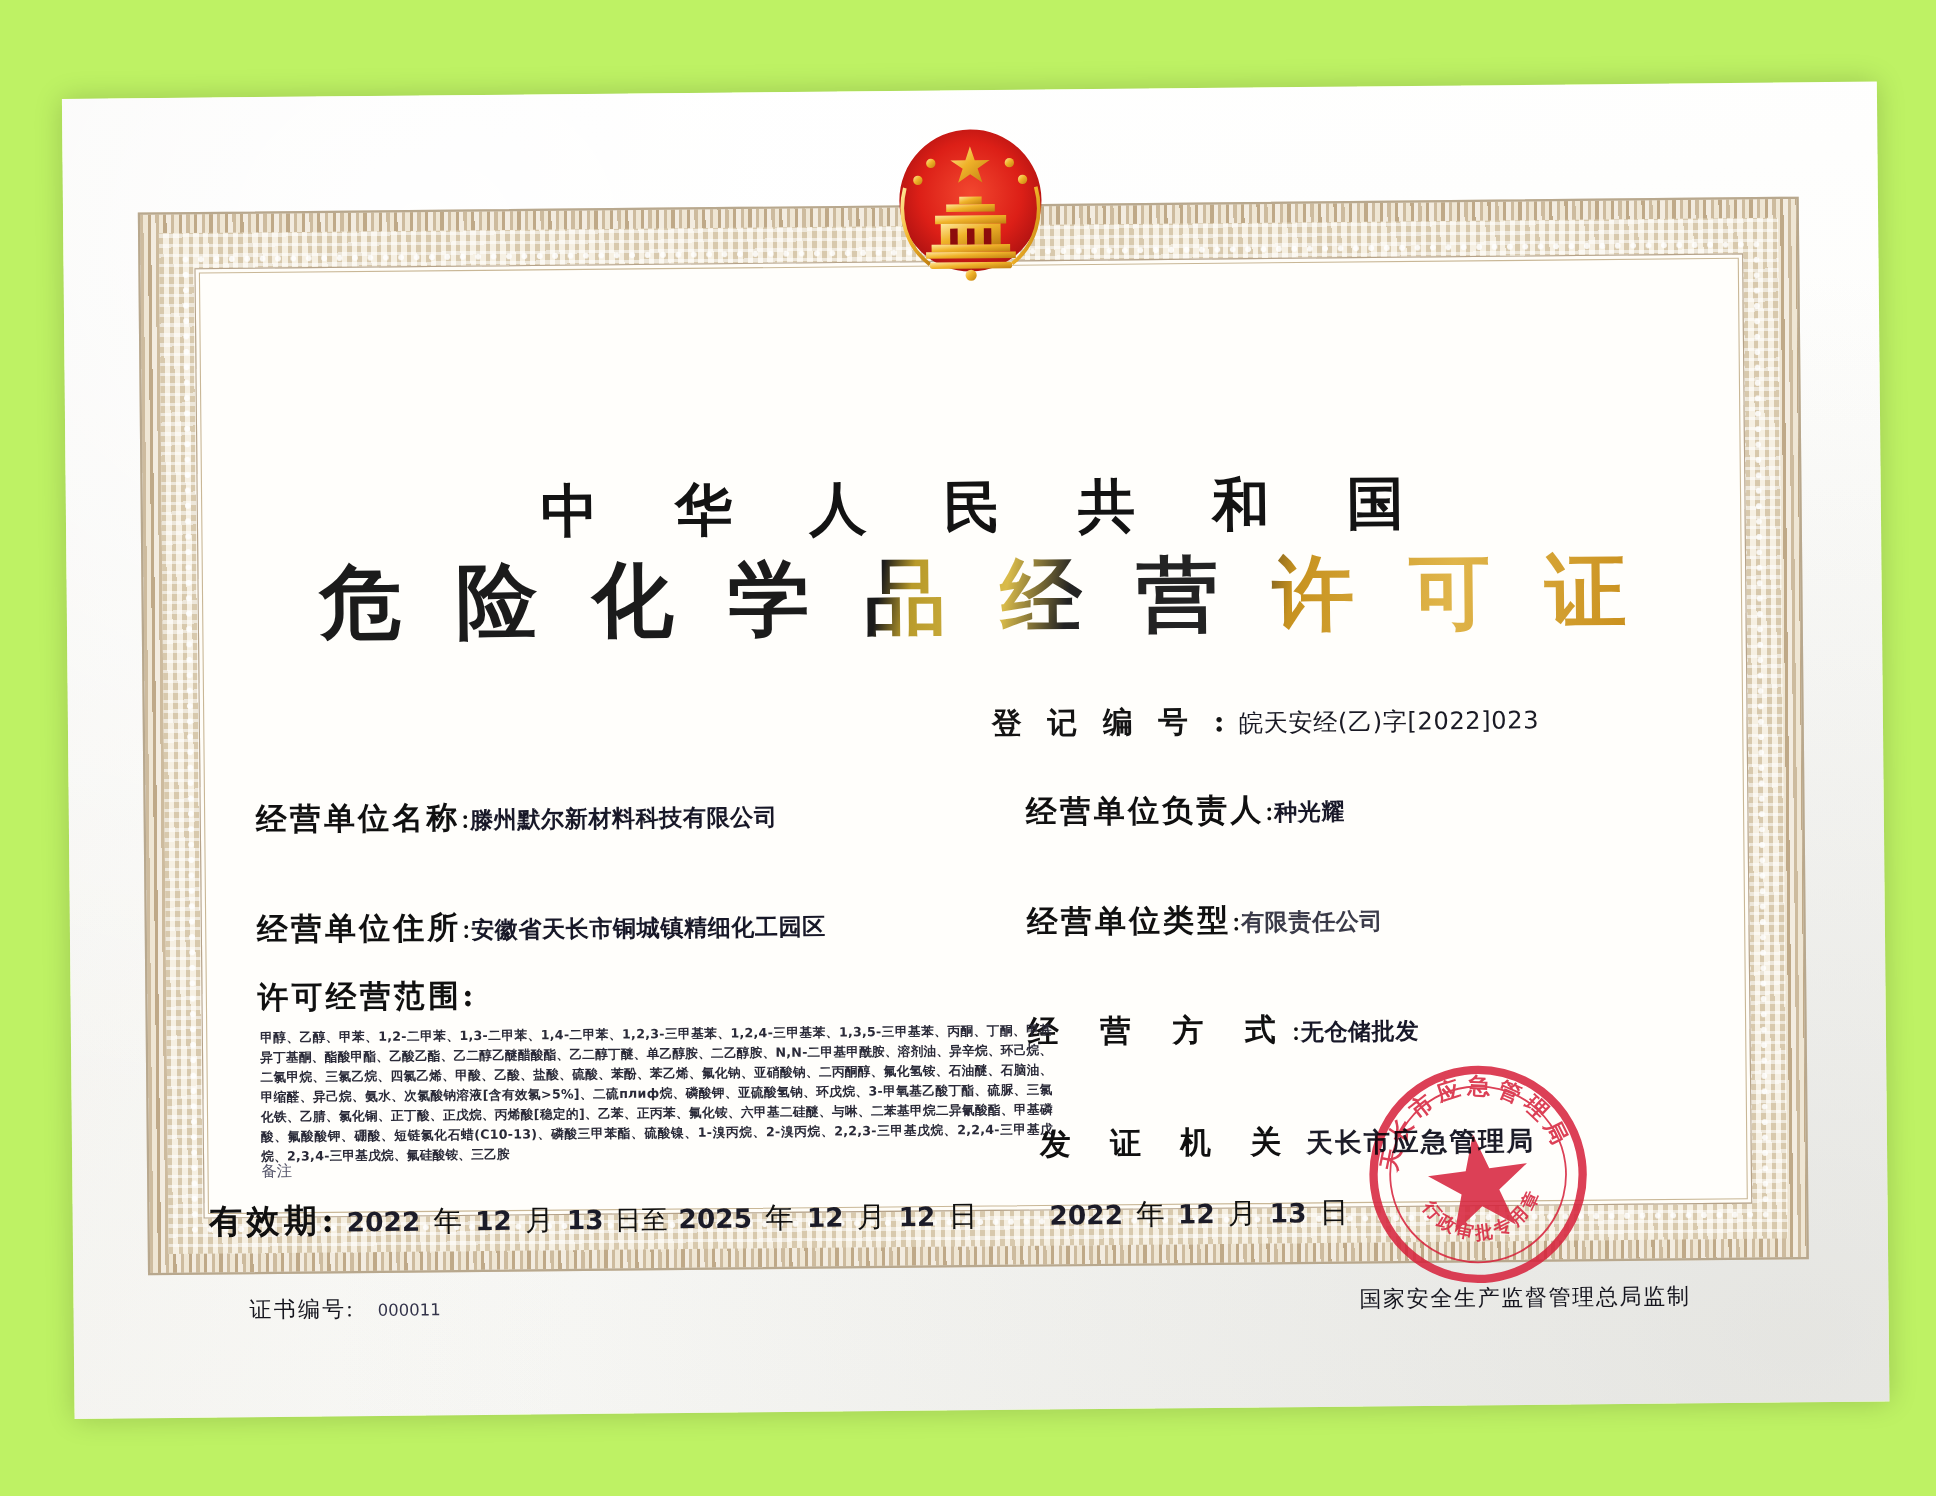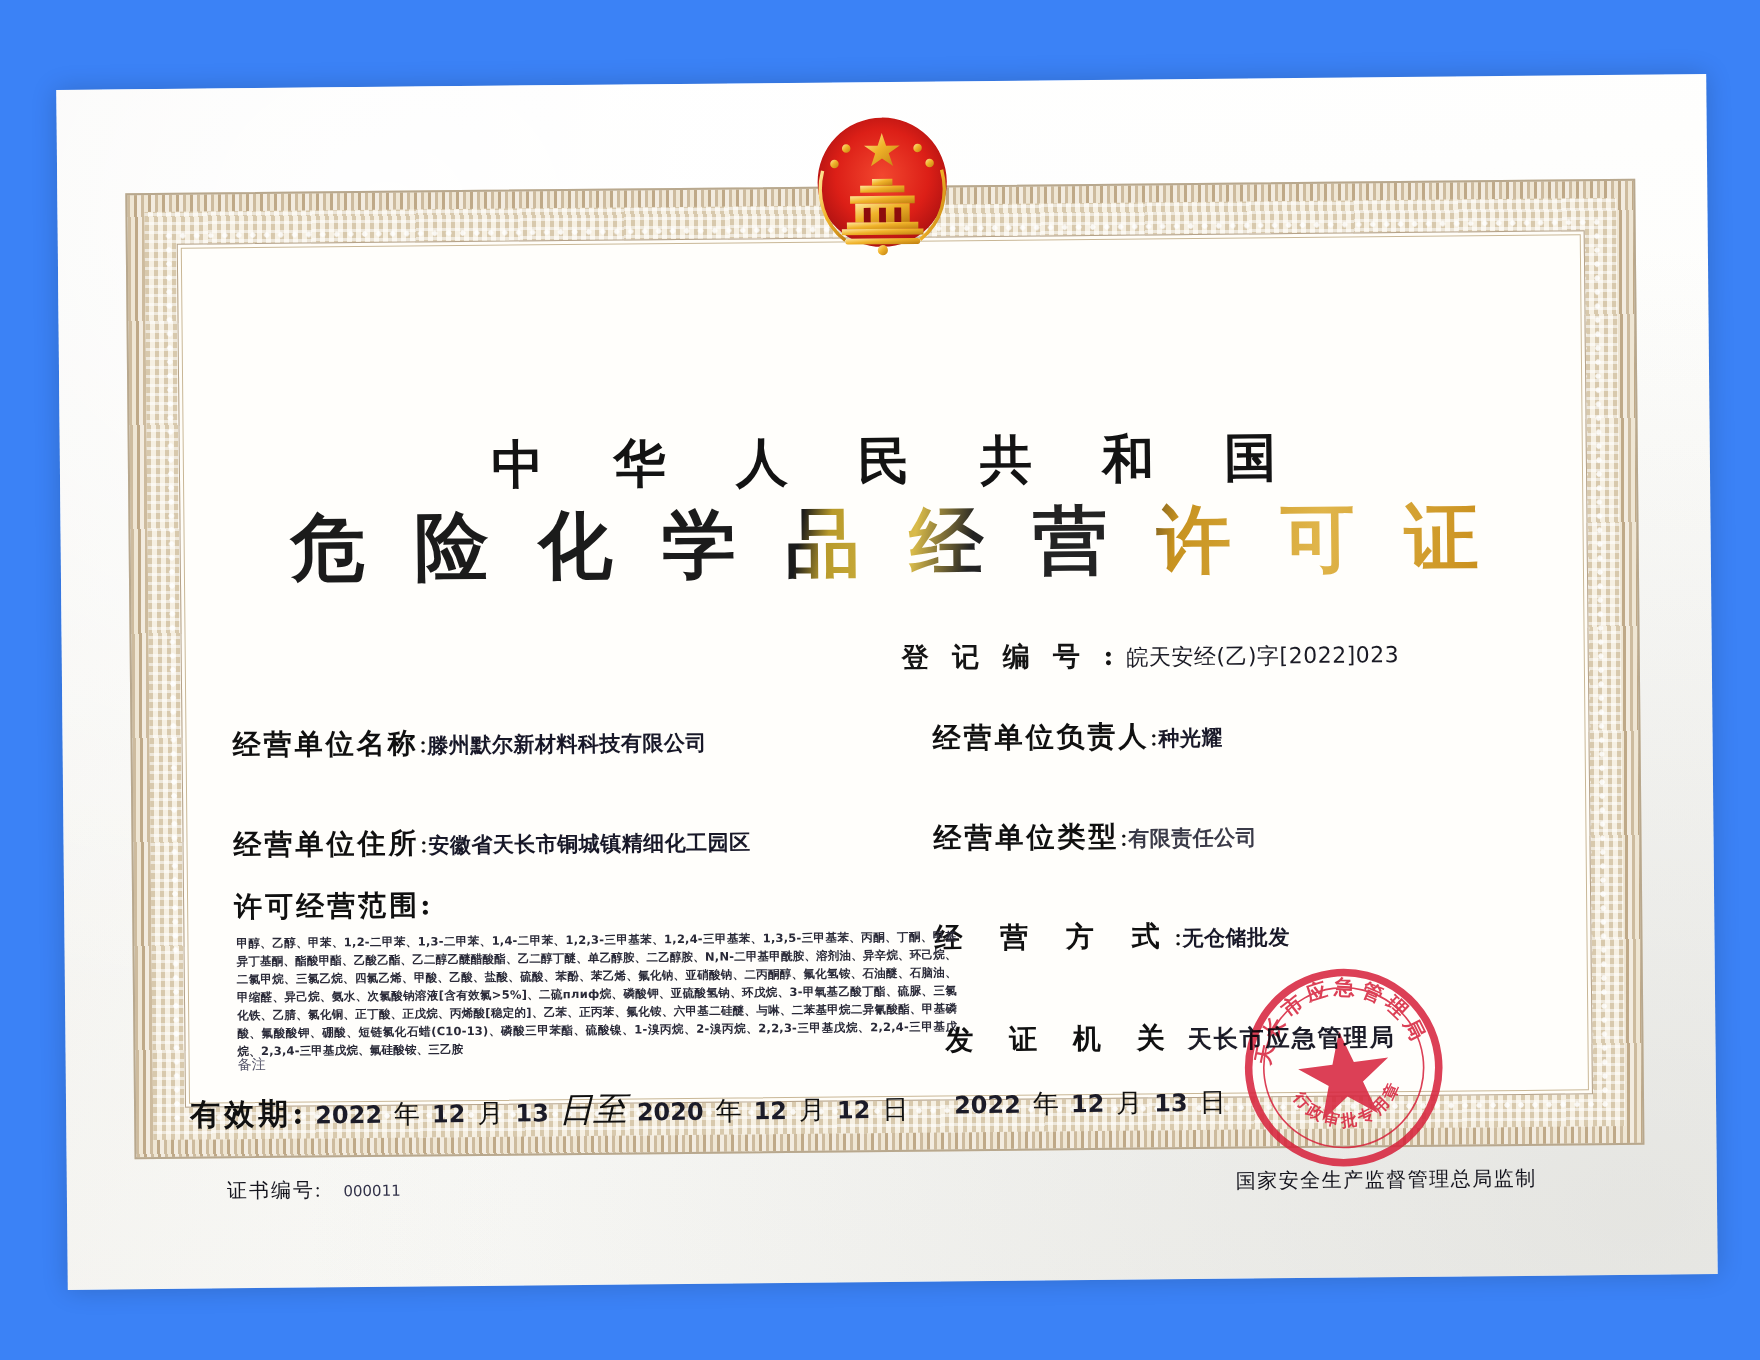--- a/index.html
+++ b/index.html
@@ -12,21 +12,21 @@
     height: 1360px;
     font-family: "DejaVu Sans", "Liberation Sans", sans-serif;
     overflow: hidden;
     position: relative;
   }
 
   
   #scan {
     position: absolute;
     inset: 0;
-    background: #3b82f6;
+    background: #bef264;
   }
   .paper {
     position: absolute;
     left: 62px;
     top: 82px;
     width: 1650px;
     height: 1200px;
     background: linear-gradient(172deg, #ffffff 0%, #fdfdfb 40%, #f7f7f4 100%);
     box-shadow: 0 0 26px rgba(0,0,0,0.18);
     transform: rotate(-0.55deg);
@@ -287,24 +287,23 @@
     text-align: center;
   }
   .date-unit {
     font-family: "DejaVu Serif", "Liberation Serif", serif;
     font-size: 26px;
     color: #101010;
     padding: 0 4px;
   }
   .date-to {
     font-family: "DejaVu Serif", "Liberation Serif", serif;
-    font-size: 34px;
+    font-size: 24px;
     color: #101010;
     padding: 0 2px;
-    font-style: italic;
   }
   .issue-date-row {
     position: absolute;
     top: 866px;
     left: 770px;
     display: flex;
     align-items: baseline;
     white-space: nowrap;
   }
 
@@ -468,21 +467,21 @@
       </div>
 
       <div class="valid-row">
         <span class="valid-label">有效期:</span>
         <span class="date-num">2022</span>
         <span class="date-unit">年</span>
         <span class="date-num">12</span>
         <span class="date-unit">月</span>
         <span class="date-num">13</span>
         <span class="date-to">日至</span>
-        <span class="date-num">2020</span>
+        <span class="date-num">2025</span>
         <span class="date-unit">年</span>
         <span class="date-num">12</span>
         <span class="date-unit">月</span>
         <span class="date-num">12</span>
         <span class="date-unit">日</span>
       </div>
 
       <div class="issue-date-row">
         <span class="date-num">2022</span>
         <span class="date-unit">年</span>

